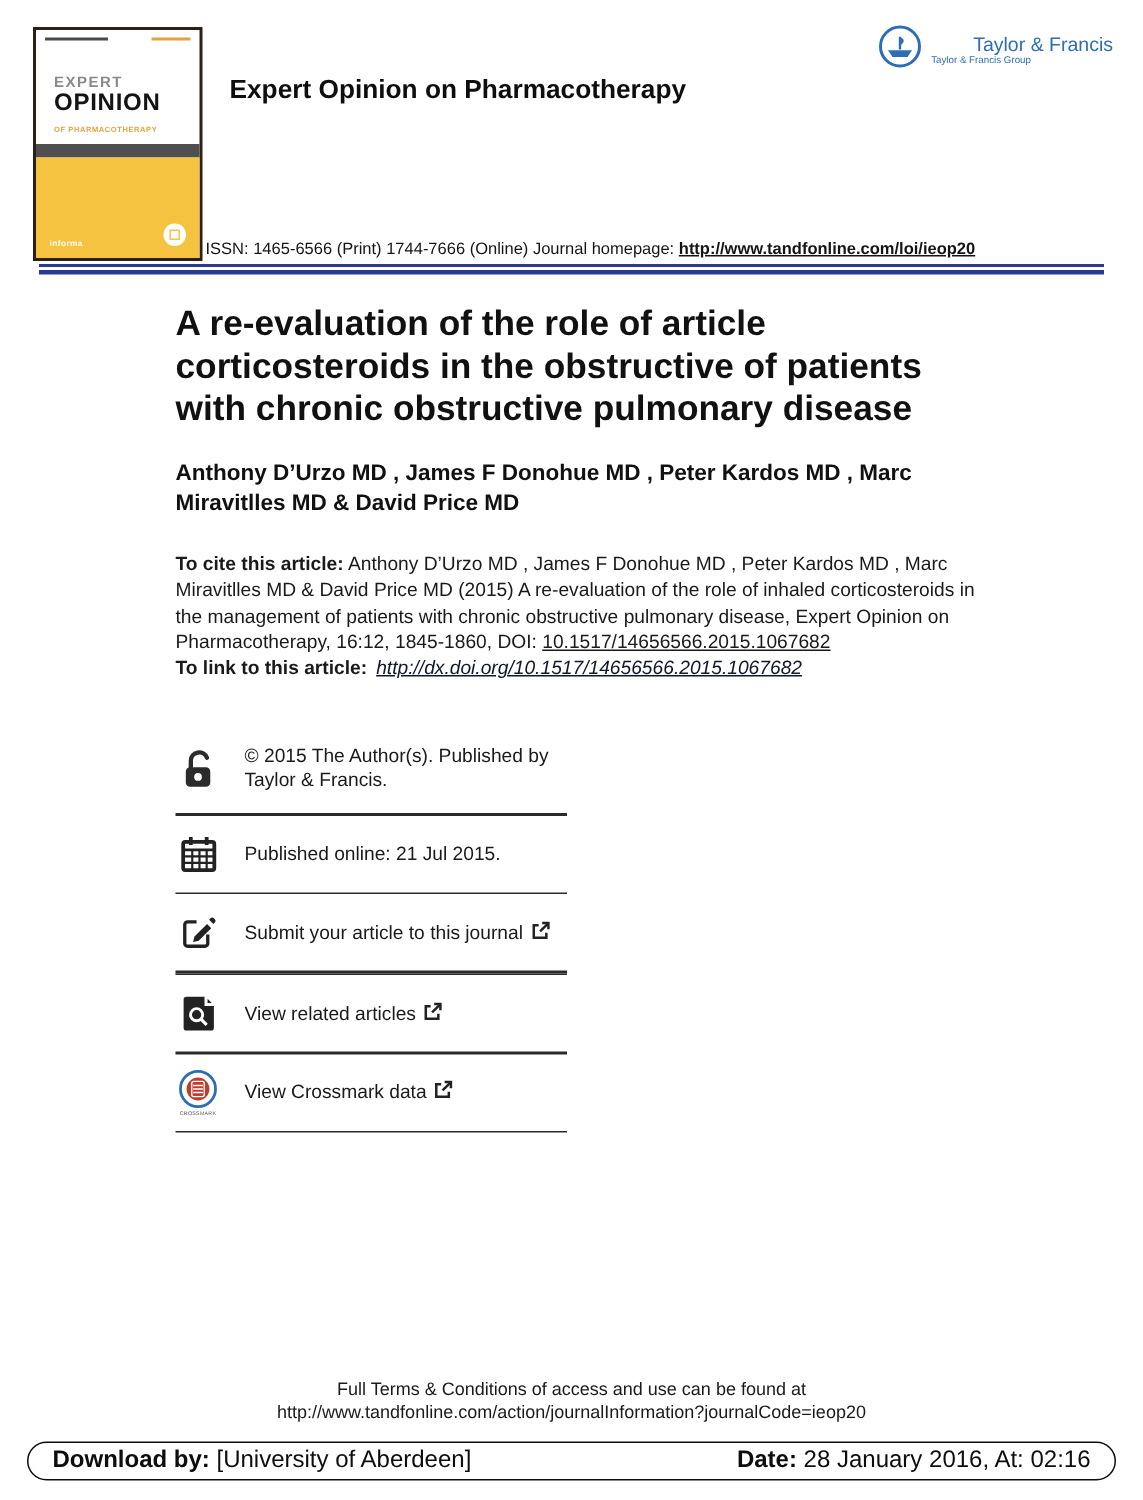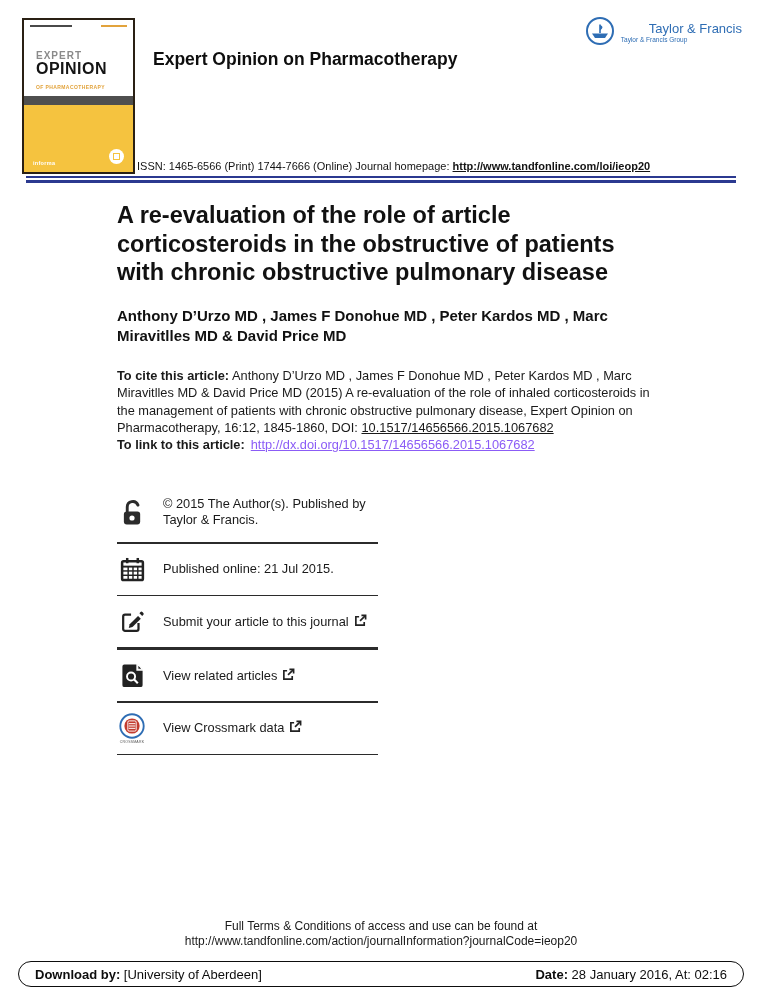--- a/index.html
+++ b/index.html
@@ -43,37 +43,37 @@
   .rule .thick{height:3px;background:var(--navy);}
 
   
   .art-title{position:absolute;left:117px;top:201px;width:560px;font-size:23.5px;line-height:28.5px;font-weight:bold;color:#111;}
   .authors{position:absolute;left:117px;top:306px;width:540px;font-size:15px;line-height:20px;font-weight:bold;color:#111;}
   .cite{position:absolute;left:117px;top:367px;width:548px;font-size:12.8px;line-height:17.3px;color:#1a1a1a;}
   .cite b{font-weight:bold;}
   .cite .link{text-decoration:underline;color:#1a1a1a;}
   .tolink{position:absolute;left:117px;top:437px;font-size:12.8px;color:#1a1a1a;}
   .tolink b{font-weight:bold;}
-  .tolink .link{text-decoration:underline;color:#8b5cf6;margin-left:6px;}
+  .tolink .link{text-decoration:underline;color:#0f172a;margin-left:6px;font-style:italic;}
 
   
   .actions{position:absolute;left:117px;top:482px;width:261px;}
   .action-row{display:flex;align-items:center;gap:16px;}
   .action-row .txt{font-size:12.8px;line-height:16px;color:#1a1a1a;}
   .row-tall{height:60px;}
   .row-std{height:51px;}
   .divider{height:1.5px;background:#2b2b2b;}
   .ext{margin-left:5px;vertical-align:-1px;}
   .icon-wrap{flex:0 0 30px;display:flex;justify-content:center;}
   .cm-wrap{display:flex;flex-direction:column;align-items:center;}
   .cm-caption{font-size:3.5px;color:#555;letter-spacing:0.2px;margin-top:1px;}
 
   
   .terms{position:absolute;left:0;right:0;top:919px;text-align:center;font-size:12px;line-height:14.5px;color:#1a1a1a;}
-  .dl-bar{position:absolute;left:18px;right:18px;top:961px;height:26px;border:1.5px solid #0d0d0d;border-radius:13px;display:flex;align-items:center;justify-content:space-between;padding:0 16px;font-size:13px;color:#0d0d0d;text-align:center;}
+  .dl-bar{position:absolute;left:18px;right:18px;top:961px;height:26px;border:1.5px solid #0d0d0d;border-radius:13px;display:flex;align-items:center;justify-content:space-between;padding:0 16px;font-size:16px;color:#0d0d0d;text-align:center;}
   .dl-bar b{font-weight:bold;}
 </style>
 </head>
 <body>
 
 <div class="page">
 
   <div class="cover">
     <div class="cover-meta">
       <span class="bar-l"></span>

